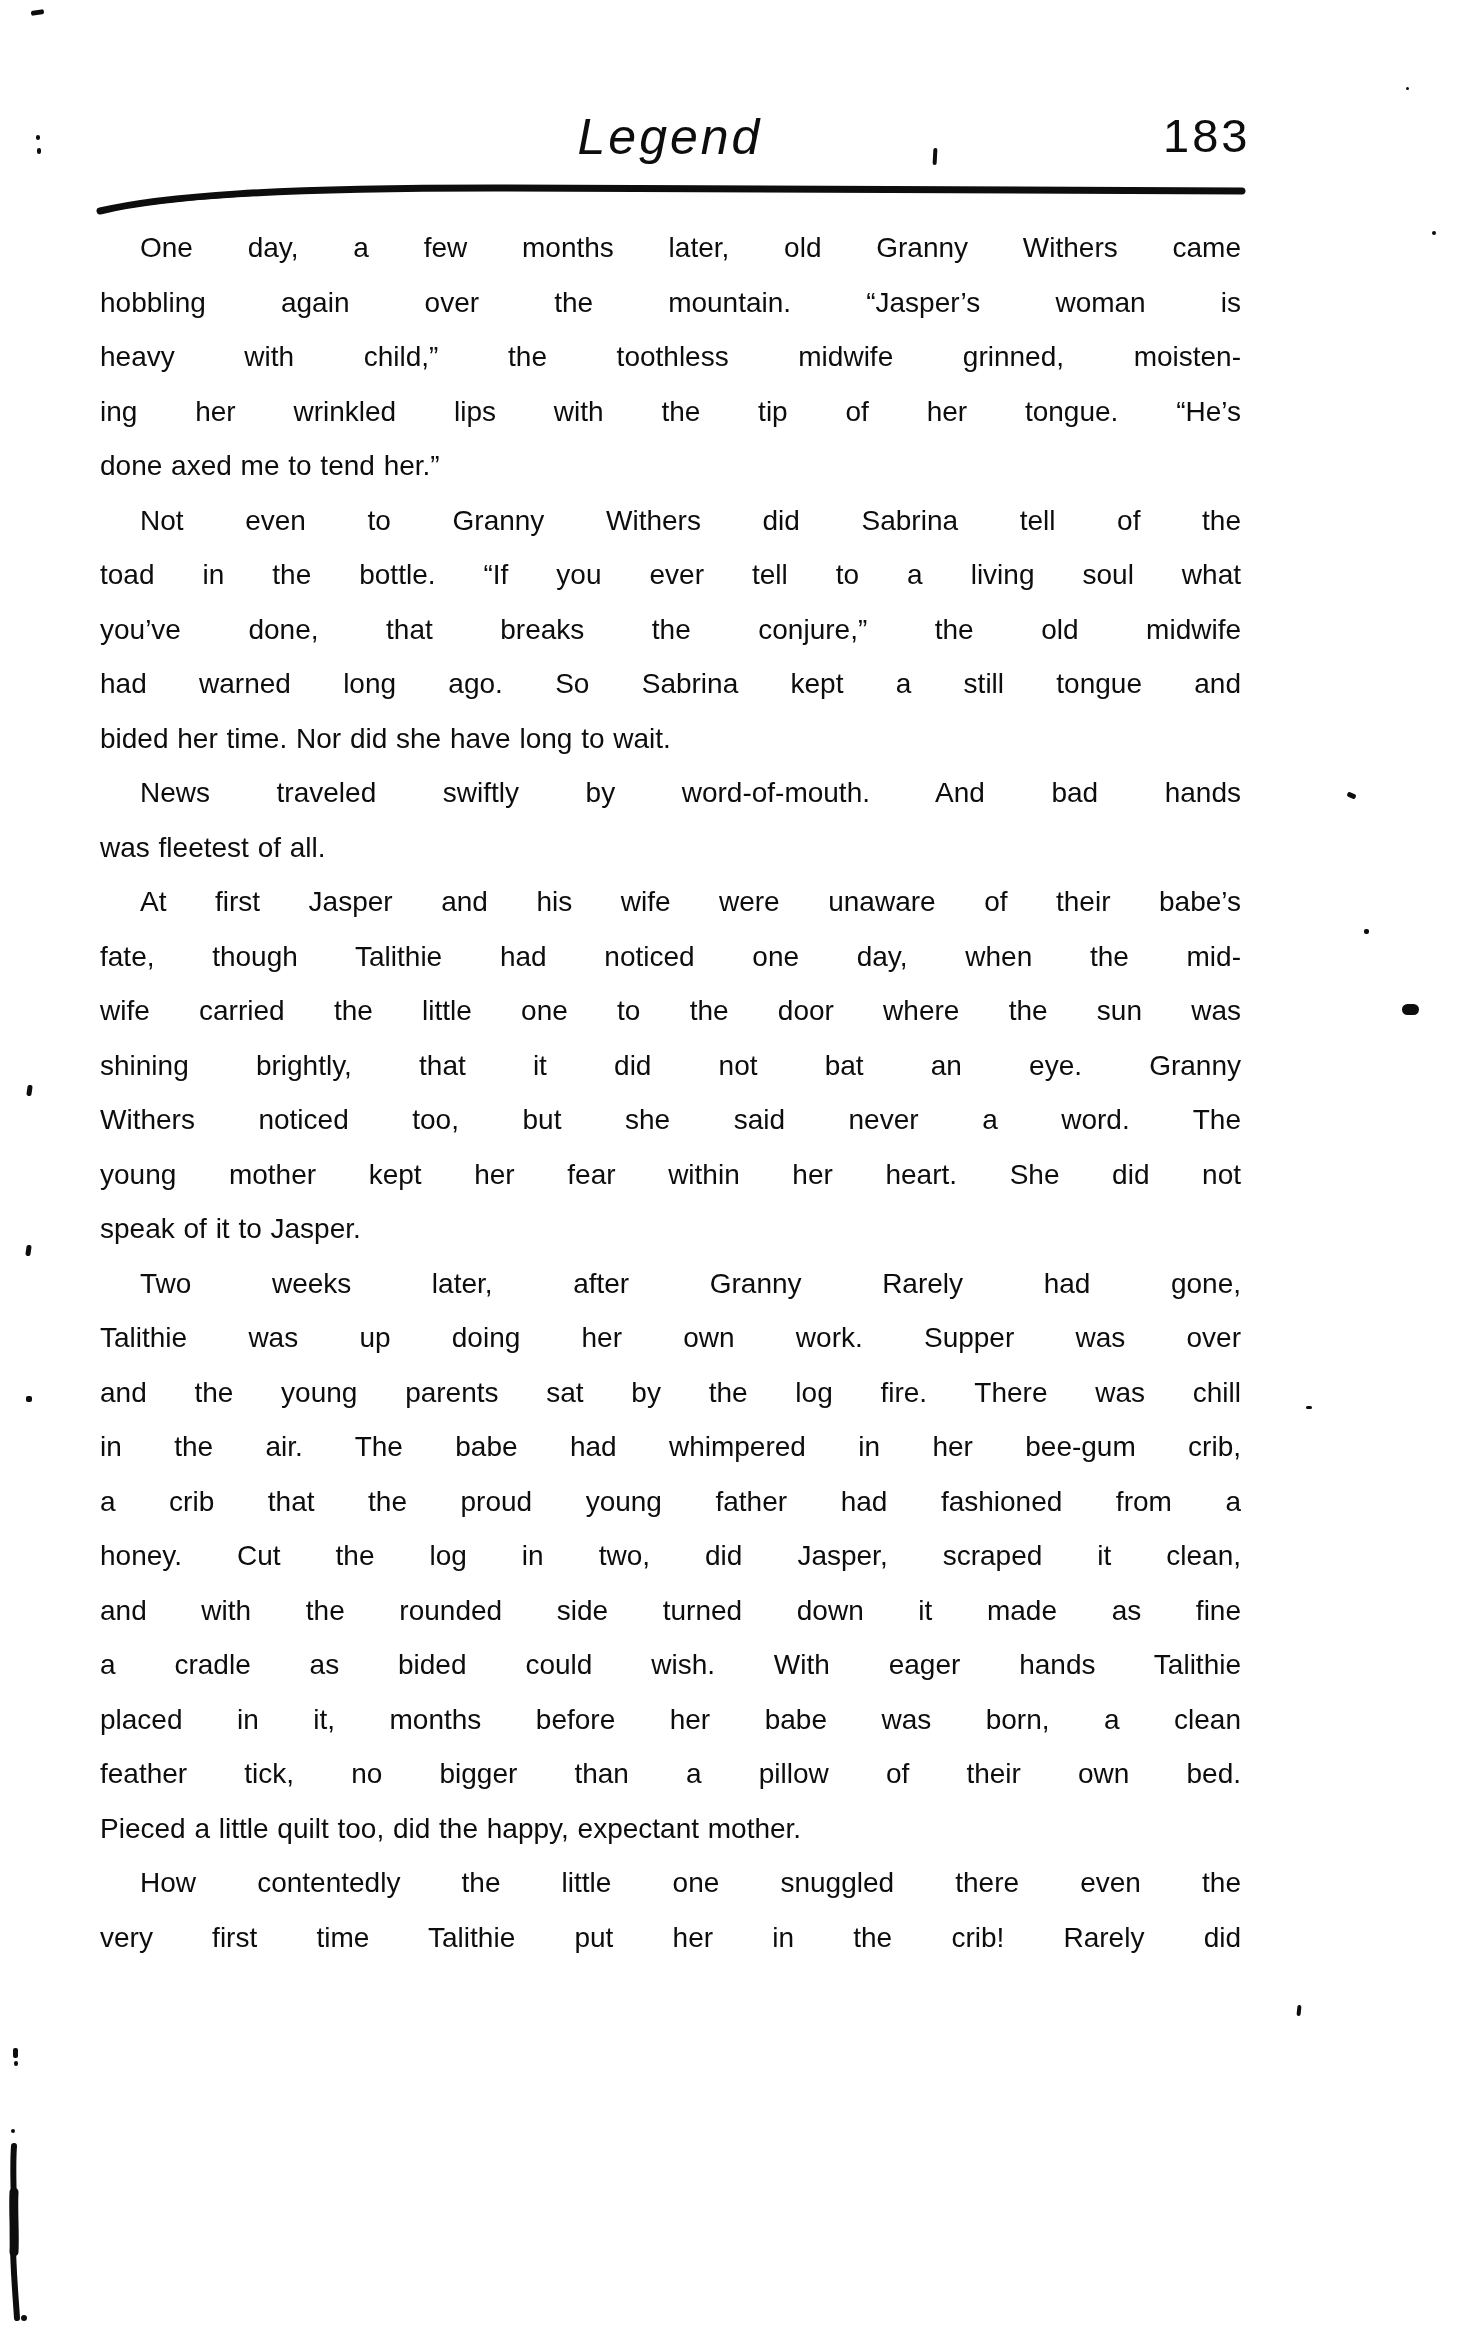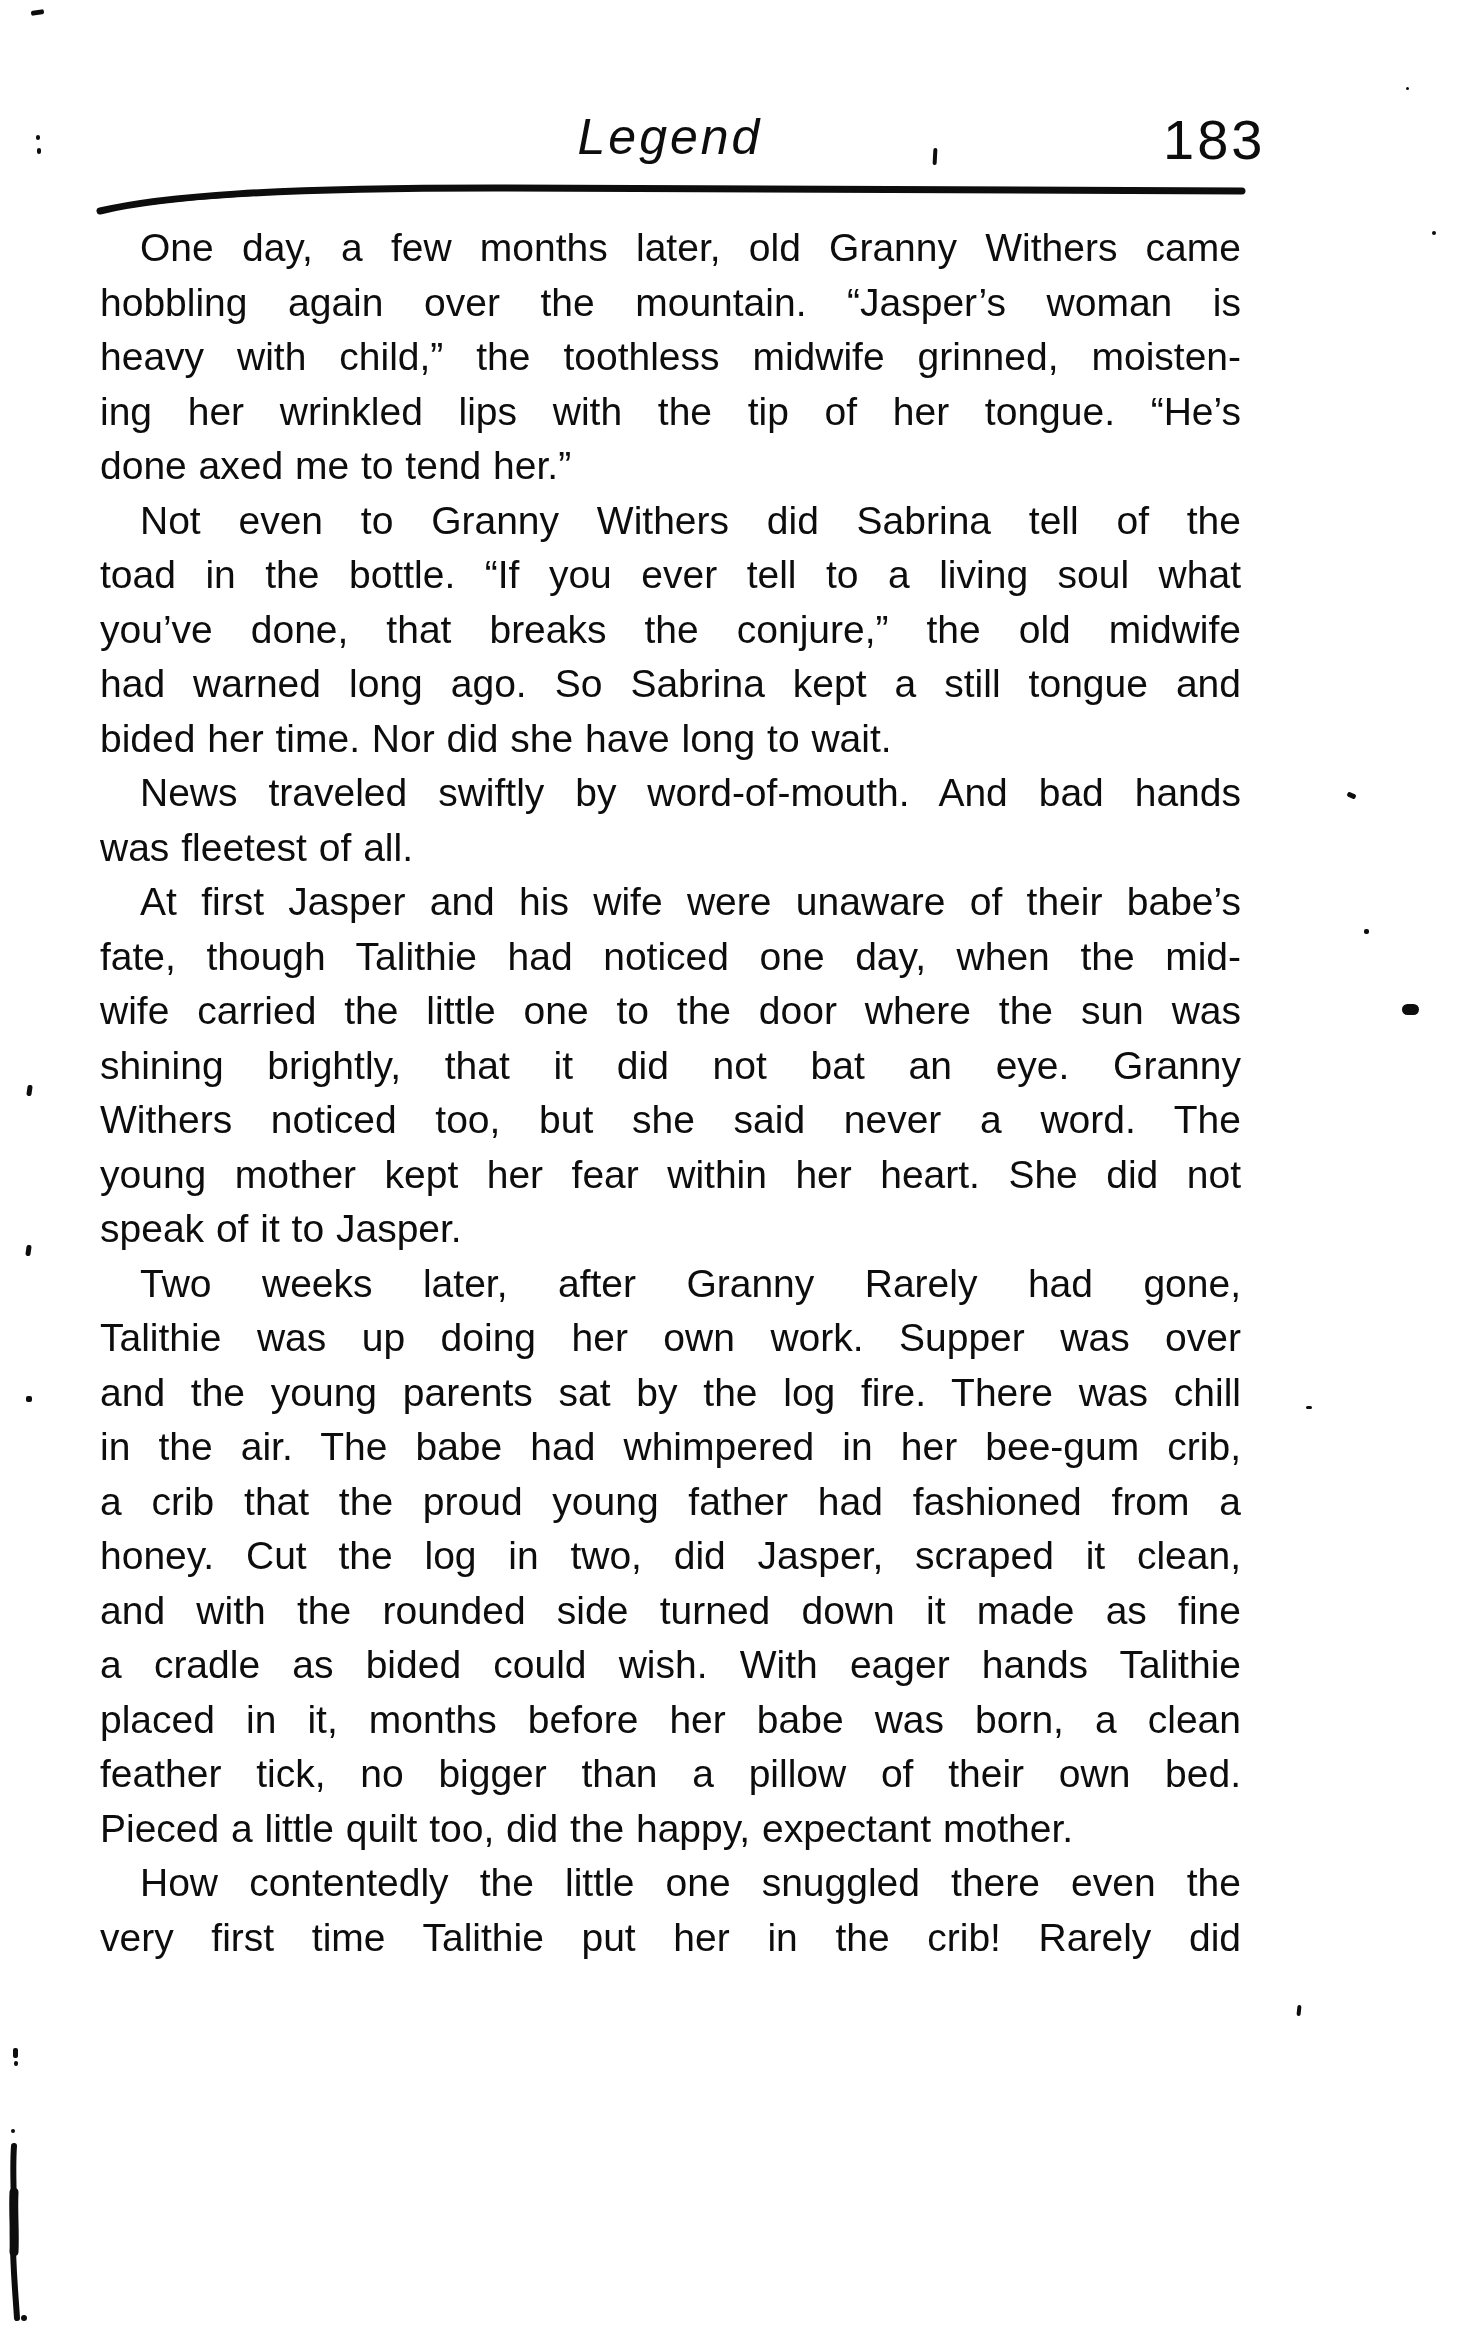--- a/index.html
+++ b/index.html
@@ -14,26 +14,26 @@
   }
   .running-title{
     position:absolute;left:0;top:112px;width:1340px;
     text-align:center;
     font-style:italic;
     font-size:50px;line-height:1;
     letter-spacing:3px;
   }
   .page-number{
     position:absolute;left:1163px;top:112px;
-    font-size:56px;line-height:1;letter-spacing:3px;
+    font-size:47px;line-height:1;letter-spacing:3px;
   }
   .header-rule{position:absolute;left:93px;top:176px;}
   .textblock{
     position:absolute;left:100px;top:221px;width:1141px;
-    font-size:39px;line-height:54.5px;
+    font-size:28px;line-height:54.5px;
   }
   .line{
     height:54.5px;overflow:hidden;
     text-align:justify;text-align-last:justify;
     word-spacing:1px;
   }
   .line.indent{text-indent:40px;}
   .line.paraend{text-align-last:left;}
   .speck{position:absolute;background:#0d0d0d;border-radius:2px;}
   .artifact-svg{position:absolute;}

